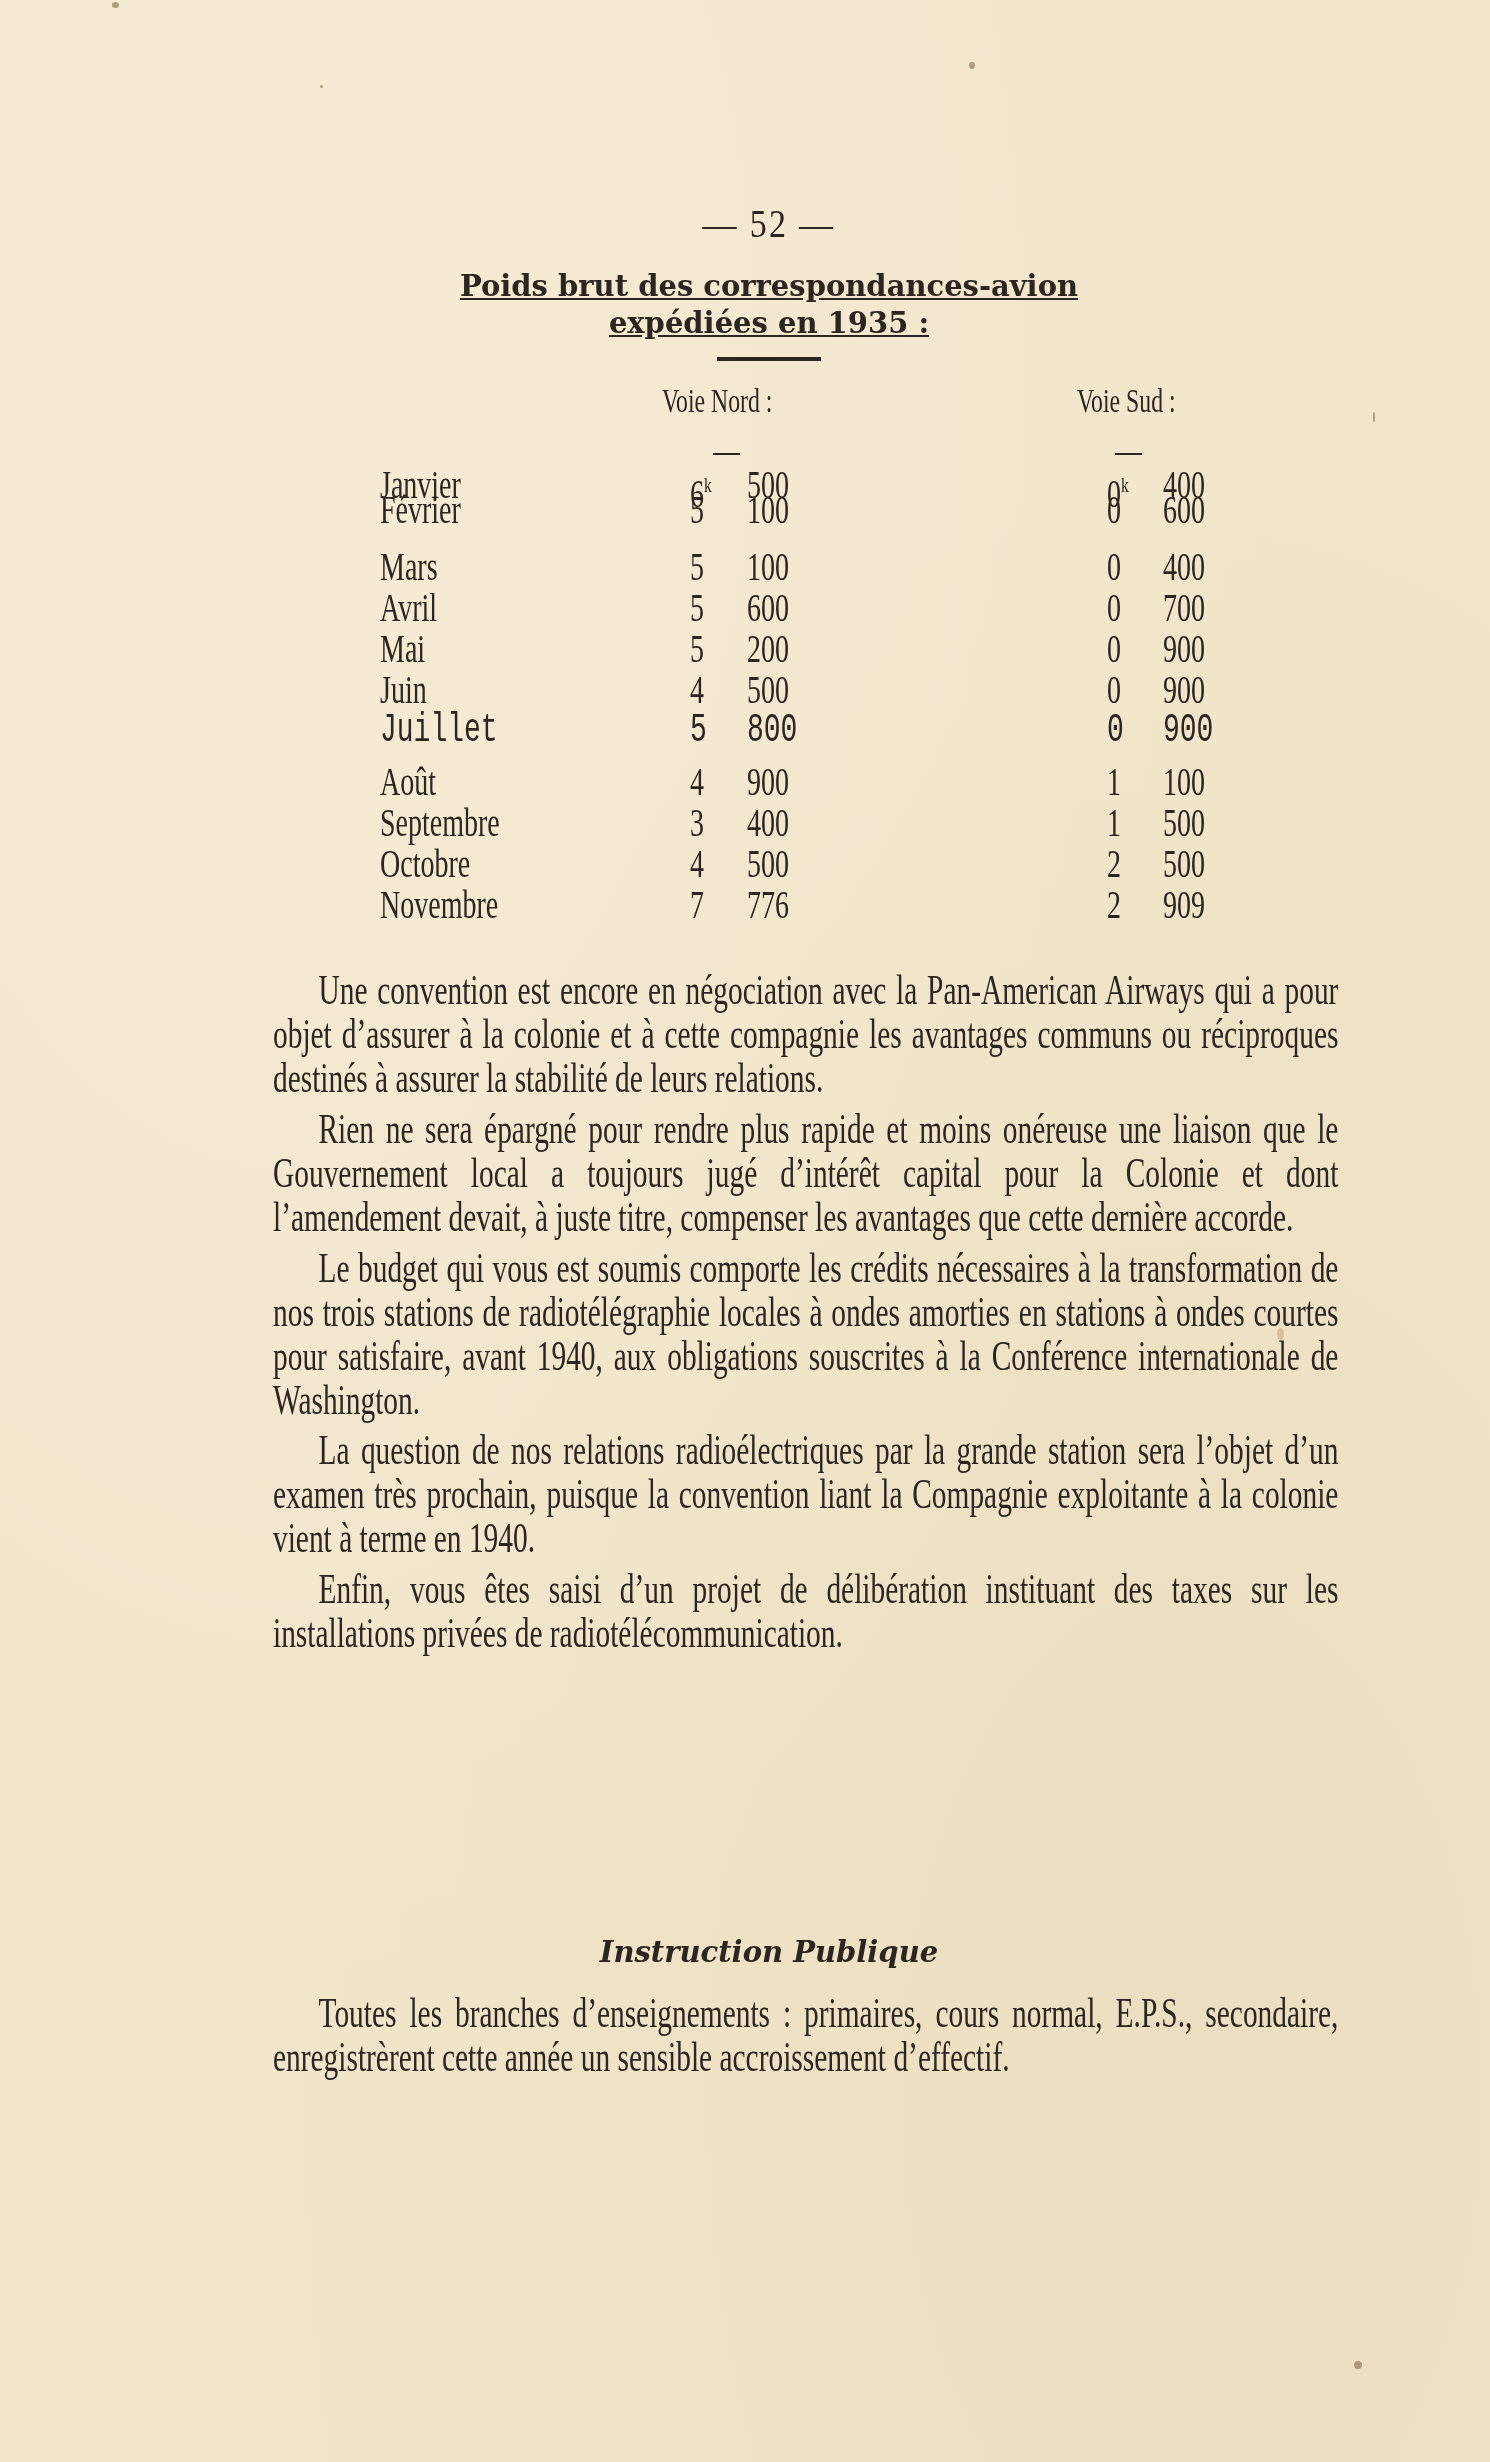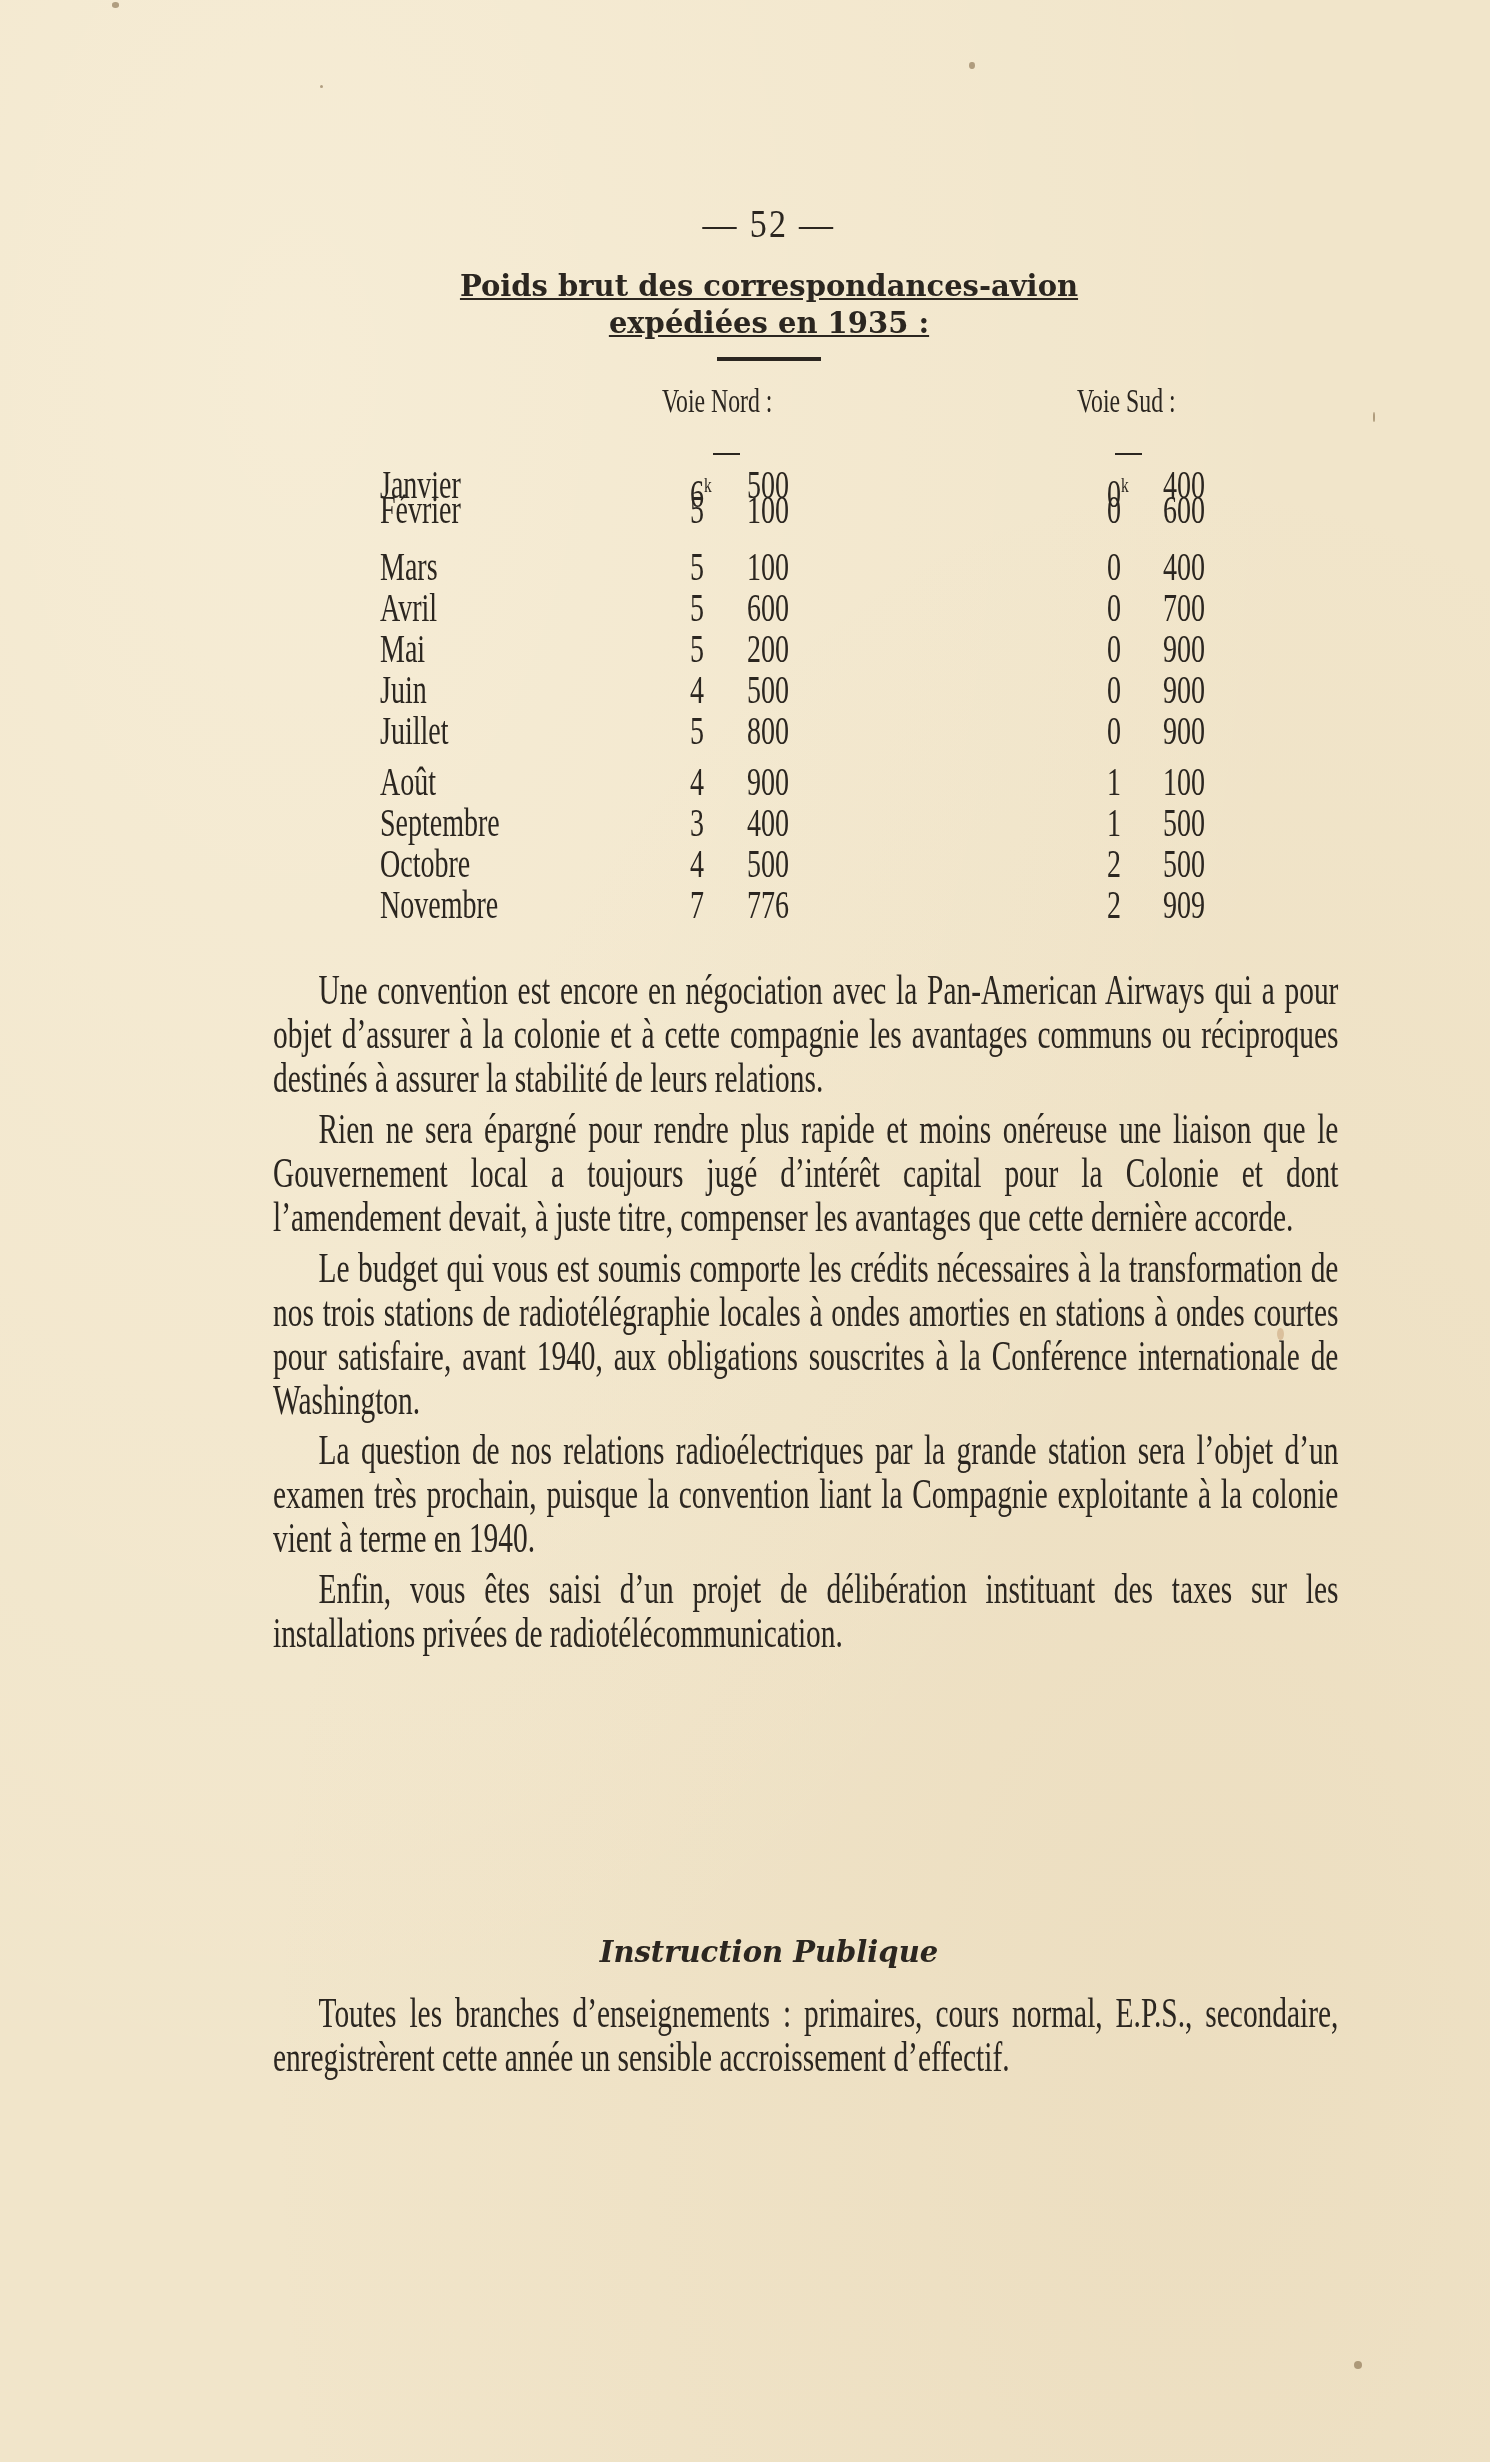--- a/index.html
+++ b/index.html
@@ -116,21 +116,21 @@
           <div class="cell" style="left: 727px;"><span>0</span></div>
           <div class="cell" style="left: 783px;"><span>900</span></div>
         </div>
         <div class="row" style="top: 286px;">
           <div class="cell" style="left: 0px;"><span>Juin</span></div>
           <div class="cell" style="left: 310px;"><span>4</span></div>
           <div class="cell" style="left: 367px;"><span>500</span></div>
           <div class="cell" style="left: 727px;"><span>0</span></div>
           <div class="cell" style="left: 783px;"><span>900</span></div>
         </div>
-        <div class="row" style="top: 327px;">
+        <div class="row" style="top: 327px; font-family: Liberation Mono, monospace;">
           <div class="cell" style="left: 0px;"><span>Juillet</span></div>
           <div class="cell" style="left: 310px;"><span>5</span></div>
           <div class="cell" style="left: 367px;"><span>800</span></div>
           <div class="cell" style="left: 727px;"><span>0</span></div>
           <div class="cell" style="left: 783px;"><span>900</span></div>
         </div>
         <div class="row" style="top: 378px;">
           <div class="cell" style="left: 0px;"><span>Août</span></div>
           <div class="cell" style="left: 310px;"><span>4</span></div>
           <div class="cell" style="left: 367px;"><span>900</span></div>

